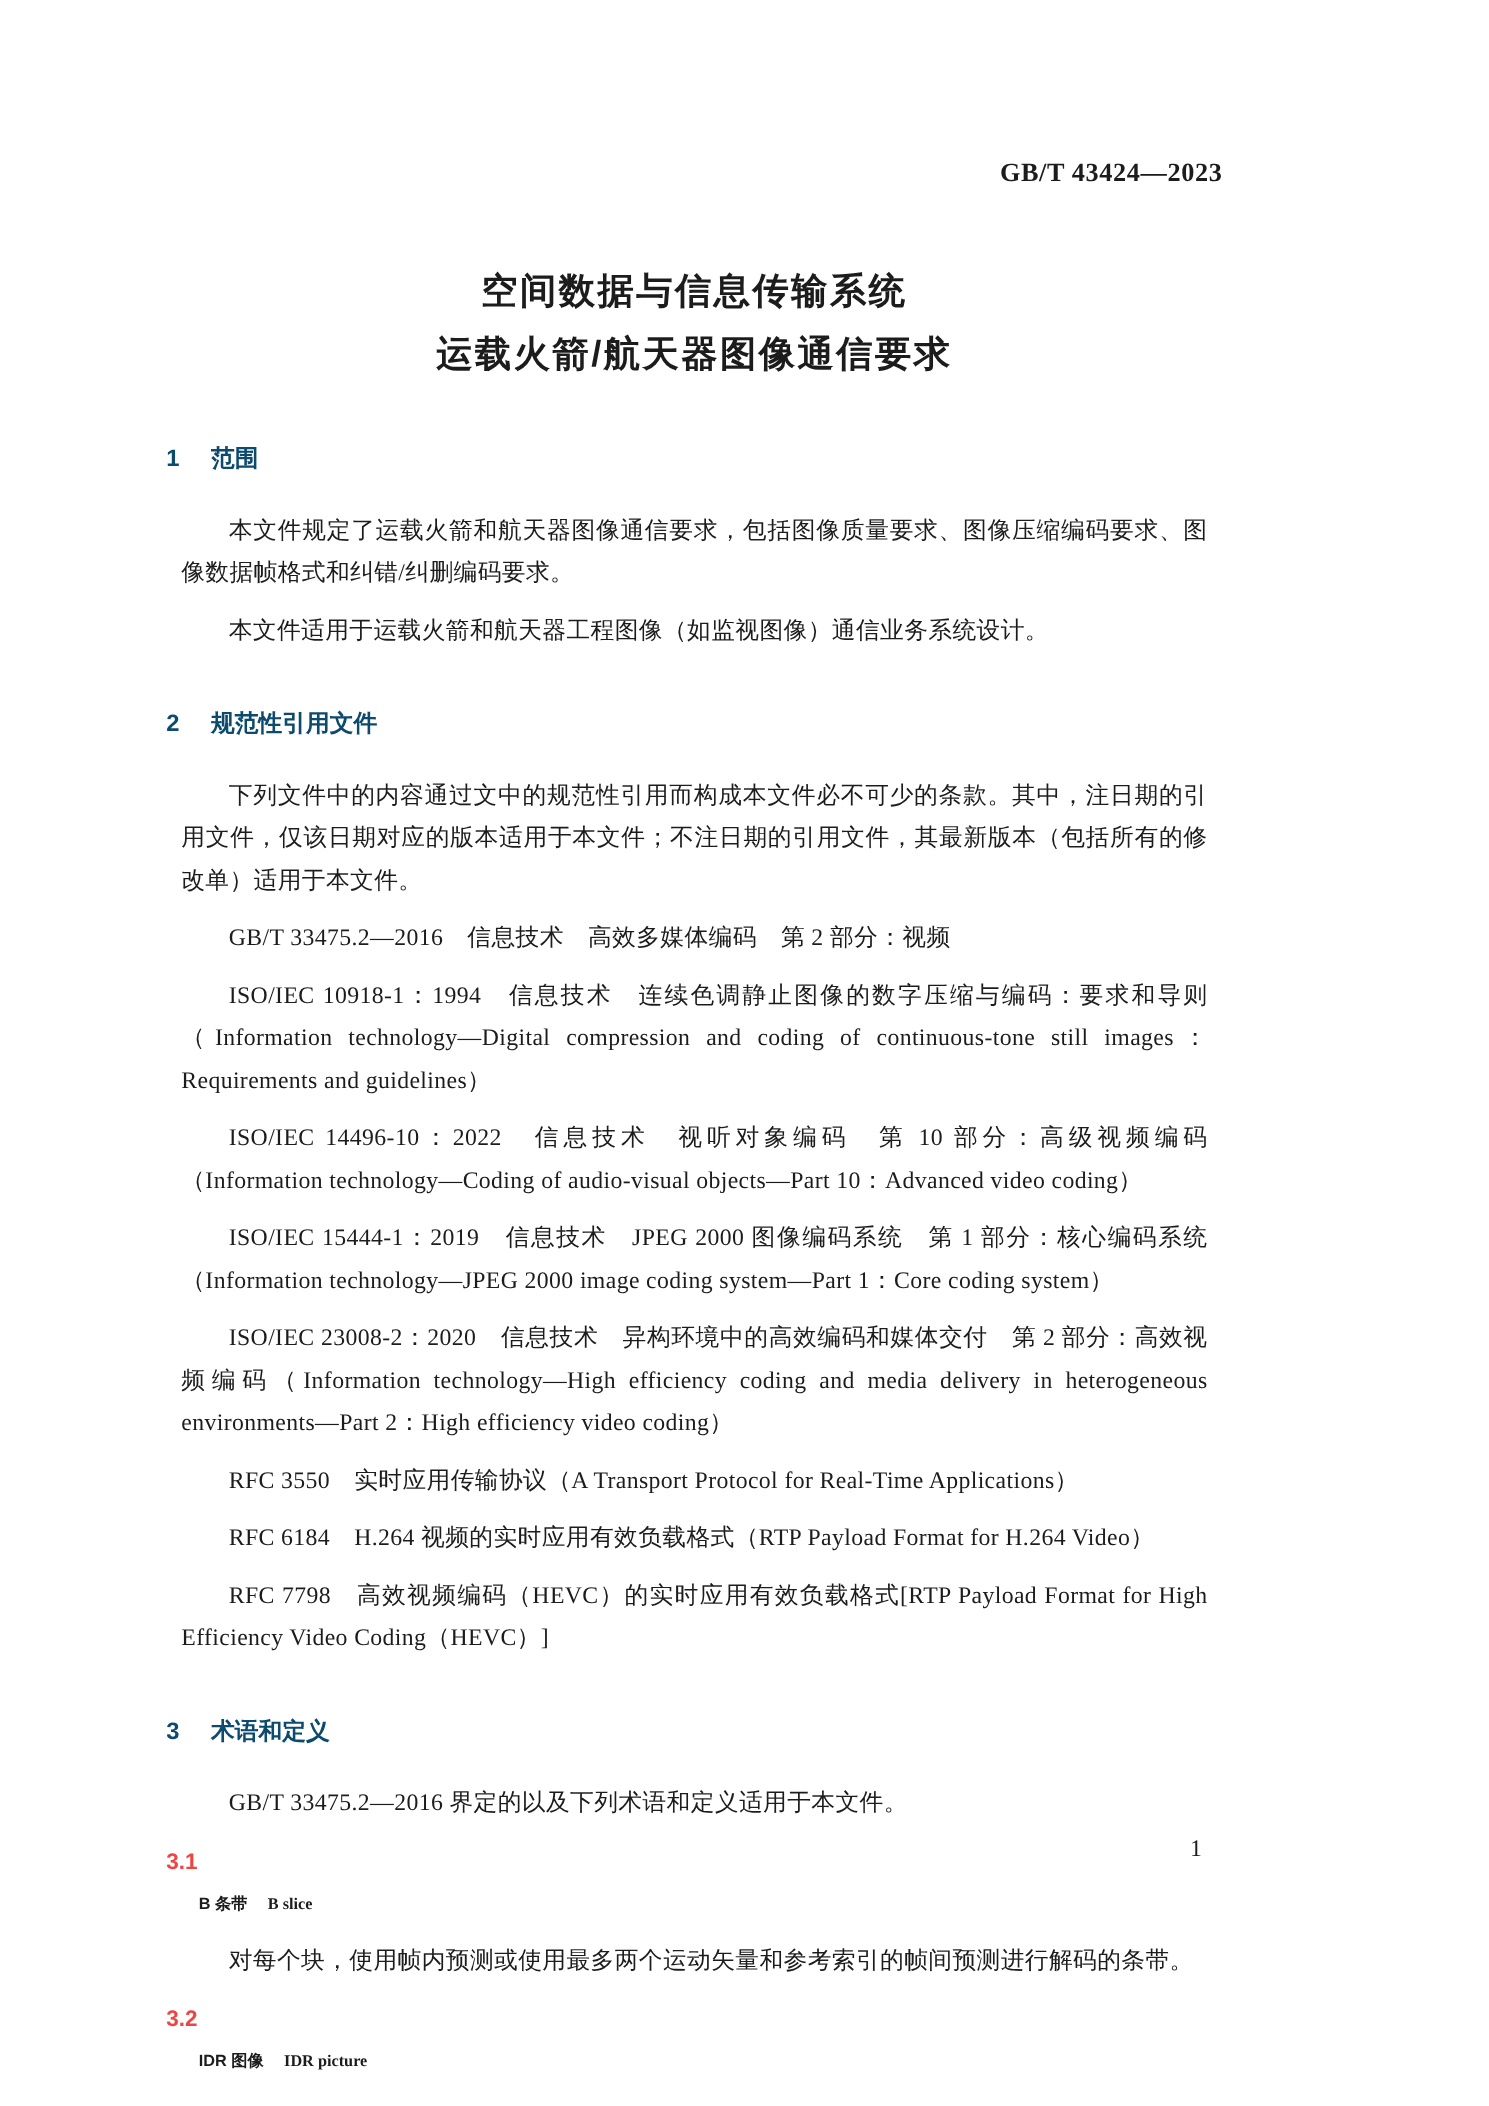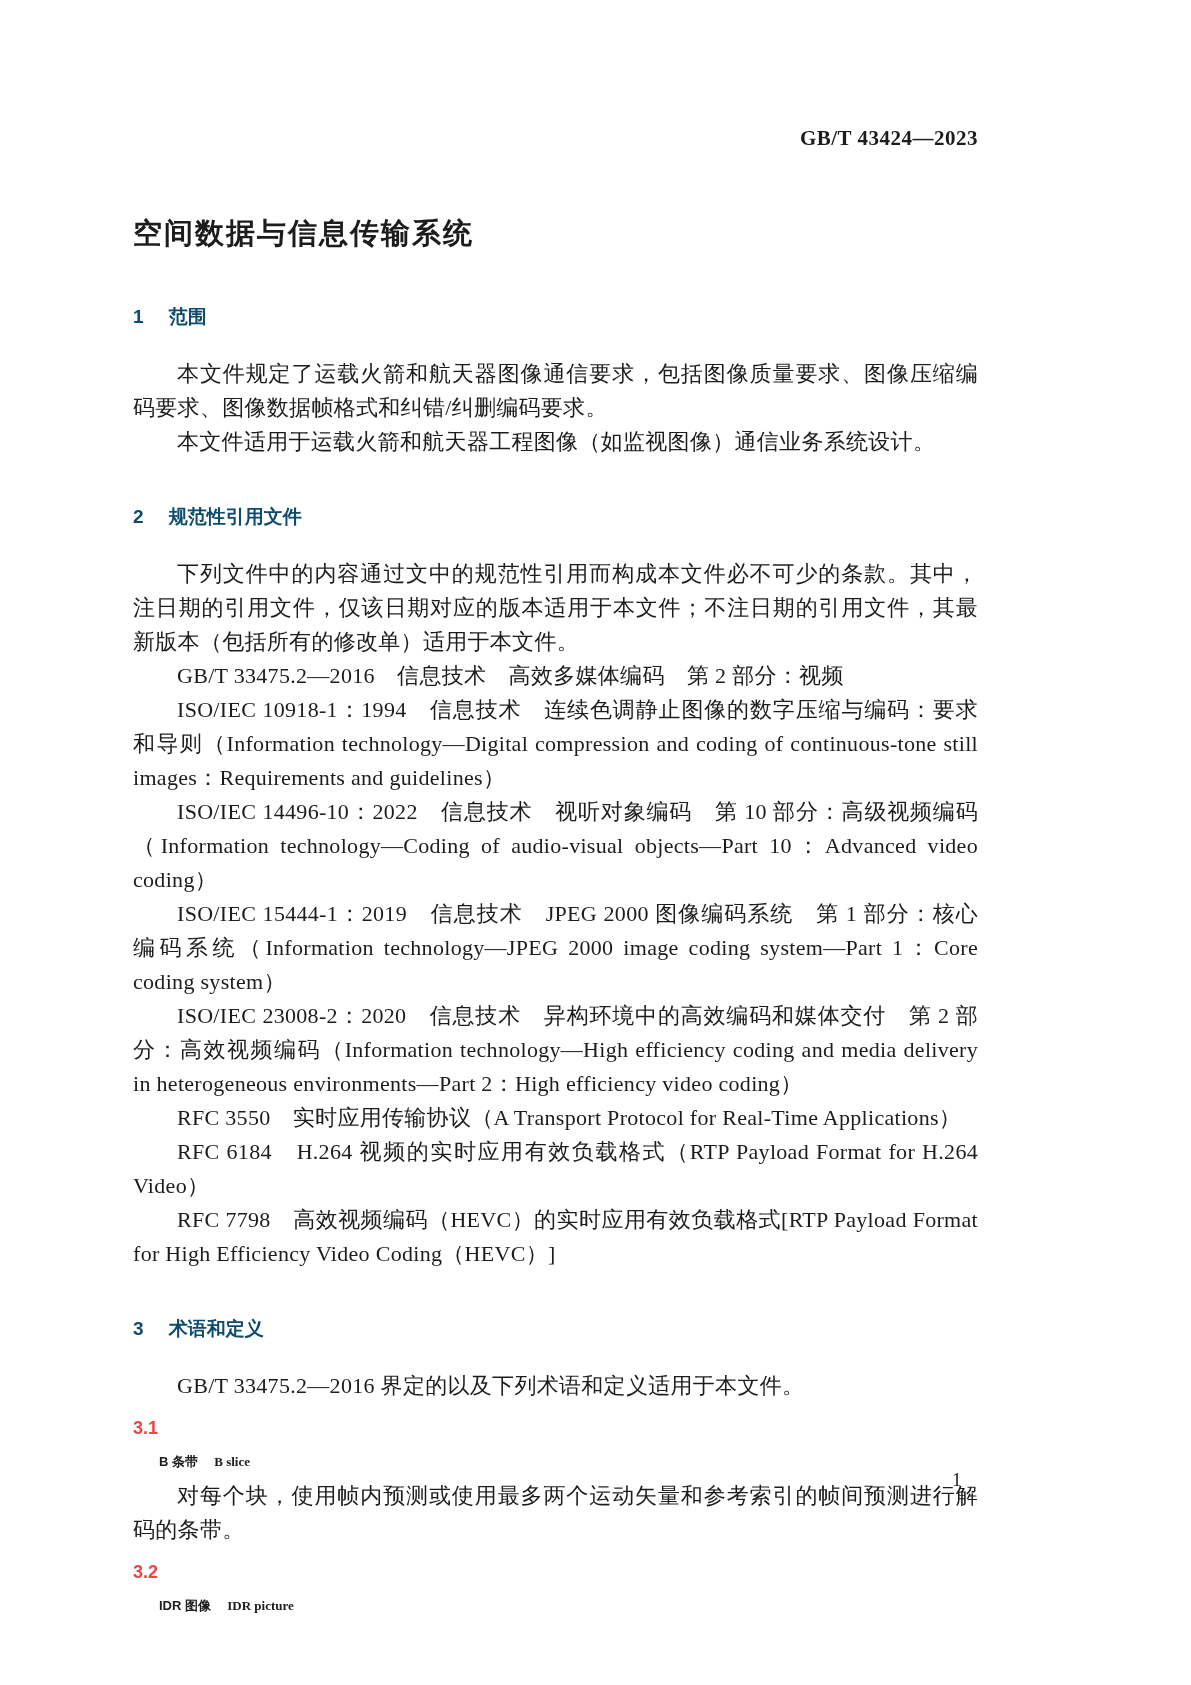--- a/index.html
+++ b/index.html
@@ -21,20 +21,21 @@
   }
   .doc-number {
     text-align: right;
     font-size: 21px;
     font-weight: 600;
     letter-spacing: 0.5px;
     line-height: 24px;
   }
   .doc-title {
     margin: 58px 0 0 0;
+    text-align: center;
     font-family: "Liberation Sans", "DejaVu Sans", sans-serif;
     font-size: 29px;
     font-weight: 700;
     line-height: 51px;
   }
   .title-line {
     display: block;
     letter-spacing: 2px;
   }
   .section-heading {
@@ -43,22 +44,22 @@
     font-size: 19px;
     font-weight: 700;
     line-height: 24px;
     color: #0c4a6e;
   }
   .sec-num {
     display: inline-block;
     margin-right: 20px;
   }
   .body-para, .ref-item, .term-def {
-    margin: 0;
-    font-size: 22px;
+    margin: 12px;
+    font-size: 19px;
     line-height: 34px;
     text-align: justify;
     text-indent: 2em;
     letter-spacing: 0.3px;
   }
   .refs-list {
     margin: 0;
     padding: 0;
     list-style: none;
   }
@@ -101,20 +102,21 @@
 
 <div class="page">
   <div class="content">
 
     <header>
       <div class="doc-number">GB/T 43424—2023</div>
     </header>
 
     <h1 class="doc-title">
       <span class="title-line">空间数据与信息传输系统</span>
+      <span class="title-line">运载火箭/航天器图像通信要求</span>
     </h1>
 
     <section>
       <h2 class="section-heading">
         <span class="sec-num">1</span>
         <span class="sec-title">范围</span>
       </h2>
       <p class="body-para">本文件规定了运载火箭和航天器图像通信要求，包括图像质量要求、图像压缩编码要求、图像数据帧格式和纠错/纠删编码要求。</p>
       <p class="body-para">本文件适用于运载火箭和航天器工程图像（如监视图像）通信业务系统设计。</p>
     </section>

